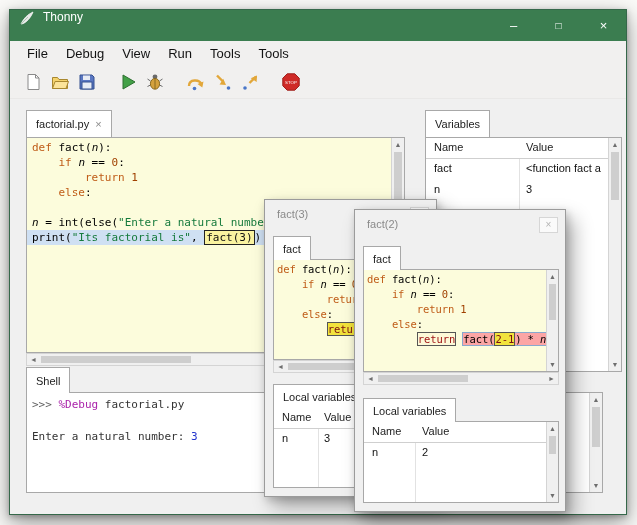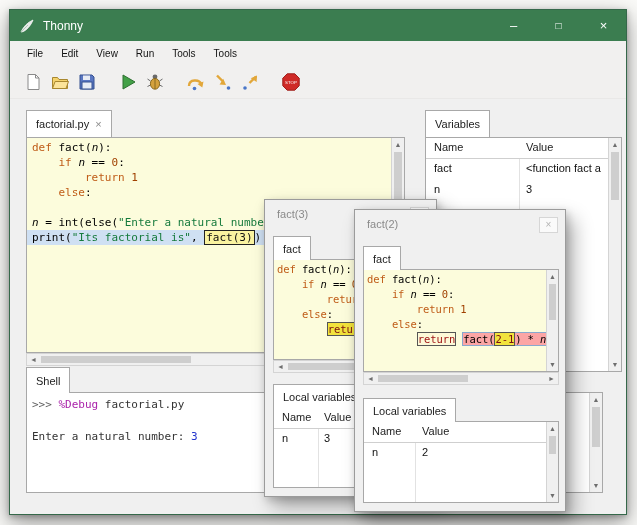--- a/index.html
+++ b/index.html
@@ -2,31 +2,31 @@
 <html><head>
 <meta charset="utf-8">
 <style>
   *{margin:0;padding:0;box-sizing:border-box;}
   body{font-family:"Liberation Sans","DejaVu Sans",sans-serif;background:#fff;}
   .stage{position:relative;width:637px;height:525px;background:#fafaf8;overflow:hidden;}
 
   
   .app-window{position:absolute;left:9px;top:9px;width:618px;height:506px;background:#f0f0f0;
     border:1px solid #35684a;box-shadow:0 8px 22px rgba(0,0,0,.40),0 2px 6px rgba(0,0,0,.25);}
-  .titlebar{position:absolute;left:0;top:0;right:0;height:31px;background:#3b7d50;display:flex;align-items:center;}
+  .titlebar{position:absolute;left:0;top:0;right:0;height:31px;background:#3b7d50;display:flex;align-items:flex-start;}
   .logo{margin-left:9px;display:flex;}
   .win-title{margin-left:8px;color:#fff;font-size:12px;}
   .winbtns{position:absolute;right:0;top:0;height:31px;display:flex;}
   .winbtn{width:45px;height:31px;display:flex;align-items:center;justify-content:center;color:#fff;}
   .winbtn.min span{font-size:13px;line-height:10px;}
   .winbtn.max span{font-size:10px;}
   .winbtn.cls span{font-size:13px;}
 
   .menubar{position:absolute;left:0;top:31px;right:0;height:25px;background:#f1f0ef;display:flex;align-items:center;padding-left:8px;}
-  .menu-item{font-size:10px;color:#121212;padding:3px 9px;cursor:default;}
+  .menu-item{font-size:13px;color:#121212;padding:3px 9px;cursor:default;}
 
   .toolbar{position:absolute;left:0;top:56px;right:0;height:33px;background:#f1f0ef;display:flex;align-items:center;border-bottom:1px solid #e9e8e7;}
   .tbtn{width:25px;height:25px;display:flex;align-items:center;justify-content:center;margin-left:2px;}
   .tbtn.first{margin-left:10px;}
   .tbtn.gap{margin-left:16px;}
 
   
   .tab{display:inline-flex;align-items:center;gap:6px;padding:0 9px;background:#fff;border:1px solid #a8a8a8;border-bottom:none;
     font-size:11px;color:#222;position:absolute;z-index:2;}
   .tab .tclose{color:#8a8a8a;font-size:11px;}
@@ -156,21 +156,21 @@
             <span>□</span>
           </div>
         <div class="winbtn cls">
             <span>×</span>
           </div>
       </div>
     </div>
 
     <div class="menubar">
       <span class="menu-item">File</span>
-      <span class="menu-item">Edit</span>
+      <span class="menu-item">Debug</span>
       <span class="menu-item">View</span>
       <span class="menu-item">Run</span>
       <span class="menu-item">Tools</span>
       <span class="menu-item">Tools</span>
     </div>
 
     <div class="toolbar">
       <div class="tbtn first">
         <svg width="20" height="20" viewBox="0 0 20 20">
           <path d="M5 2.5h7.5L16 6v11.5H5z" fill="#ffffff" stroke="#8a8a8a"></path>

